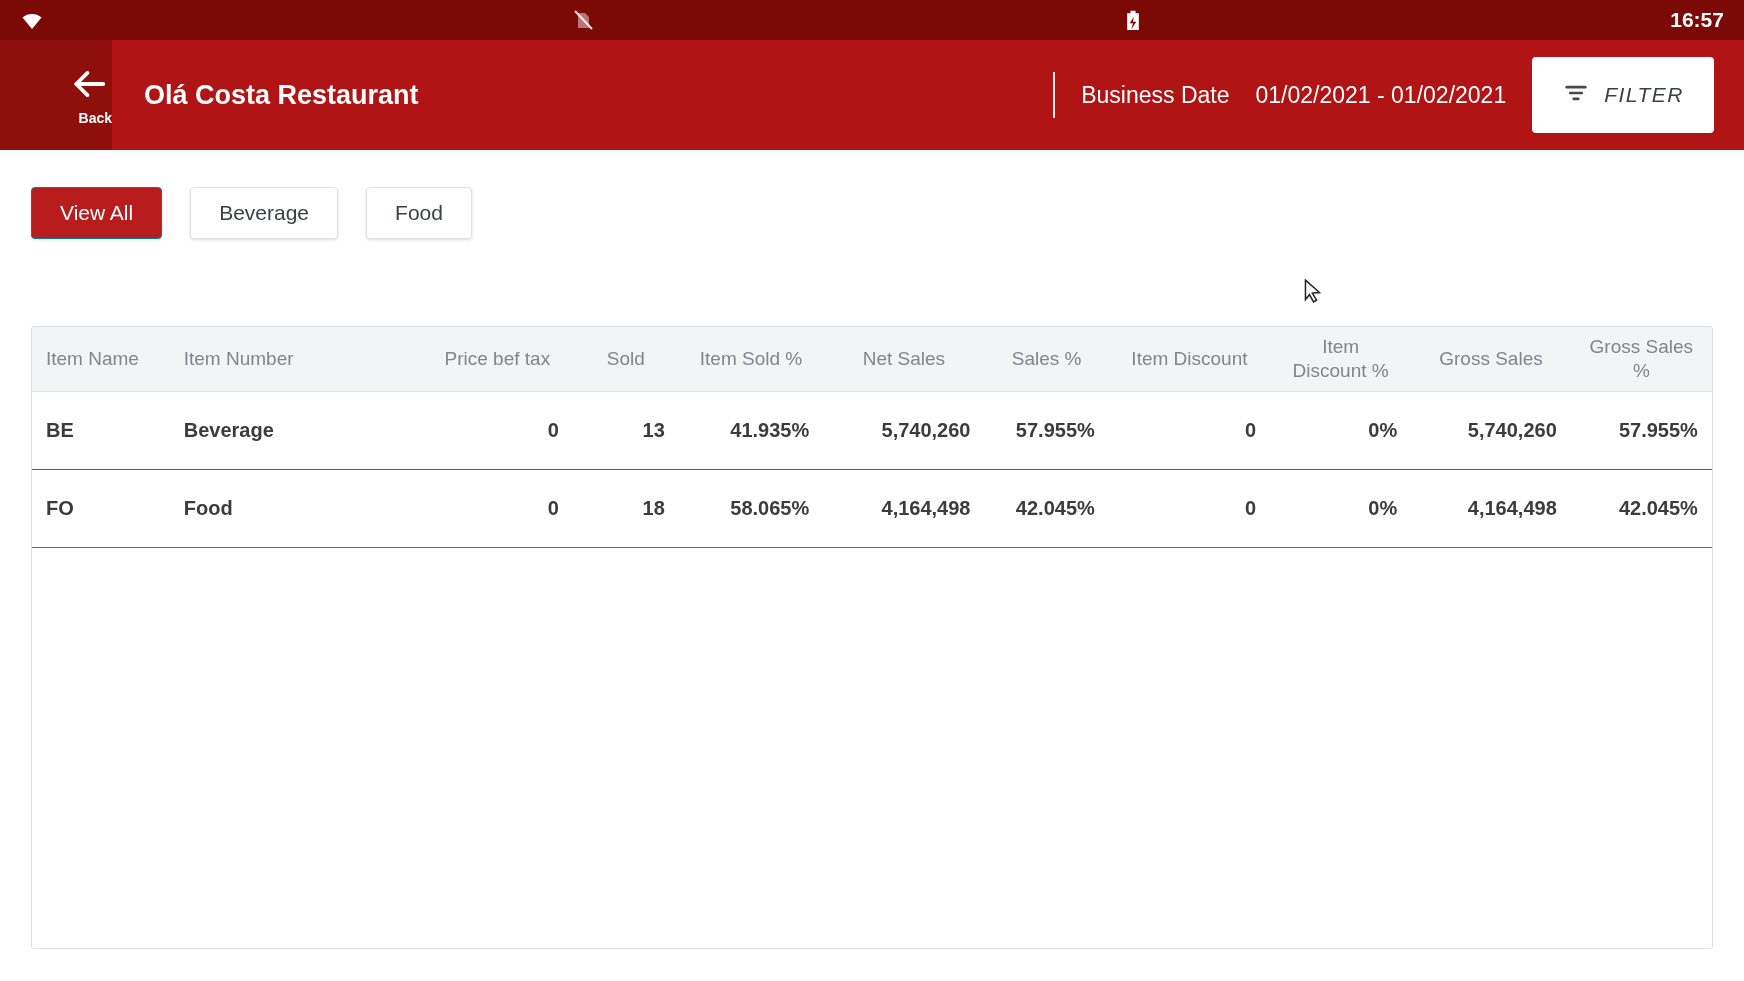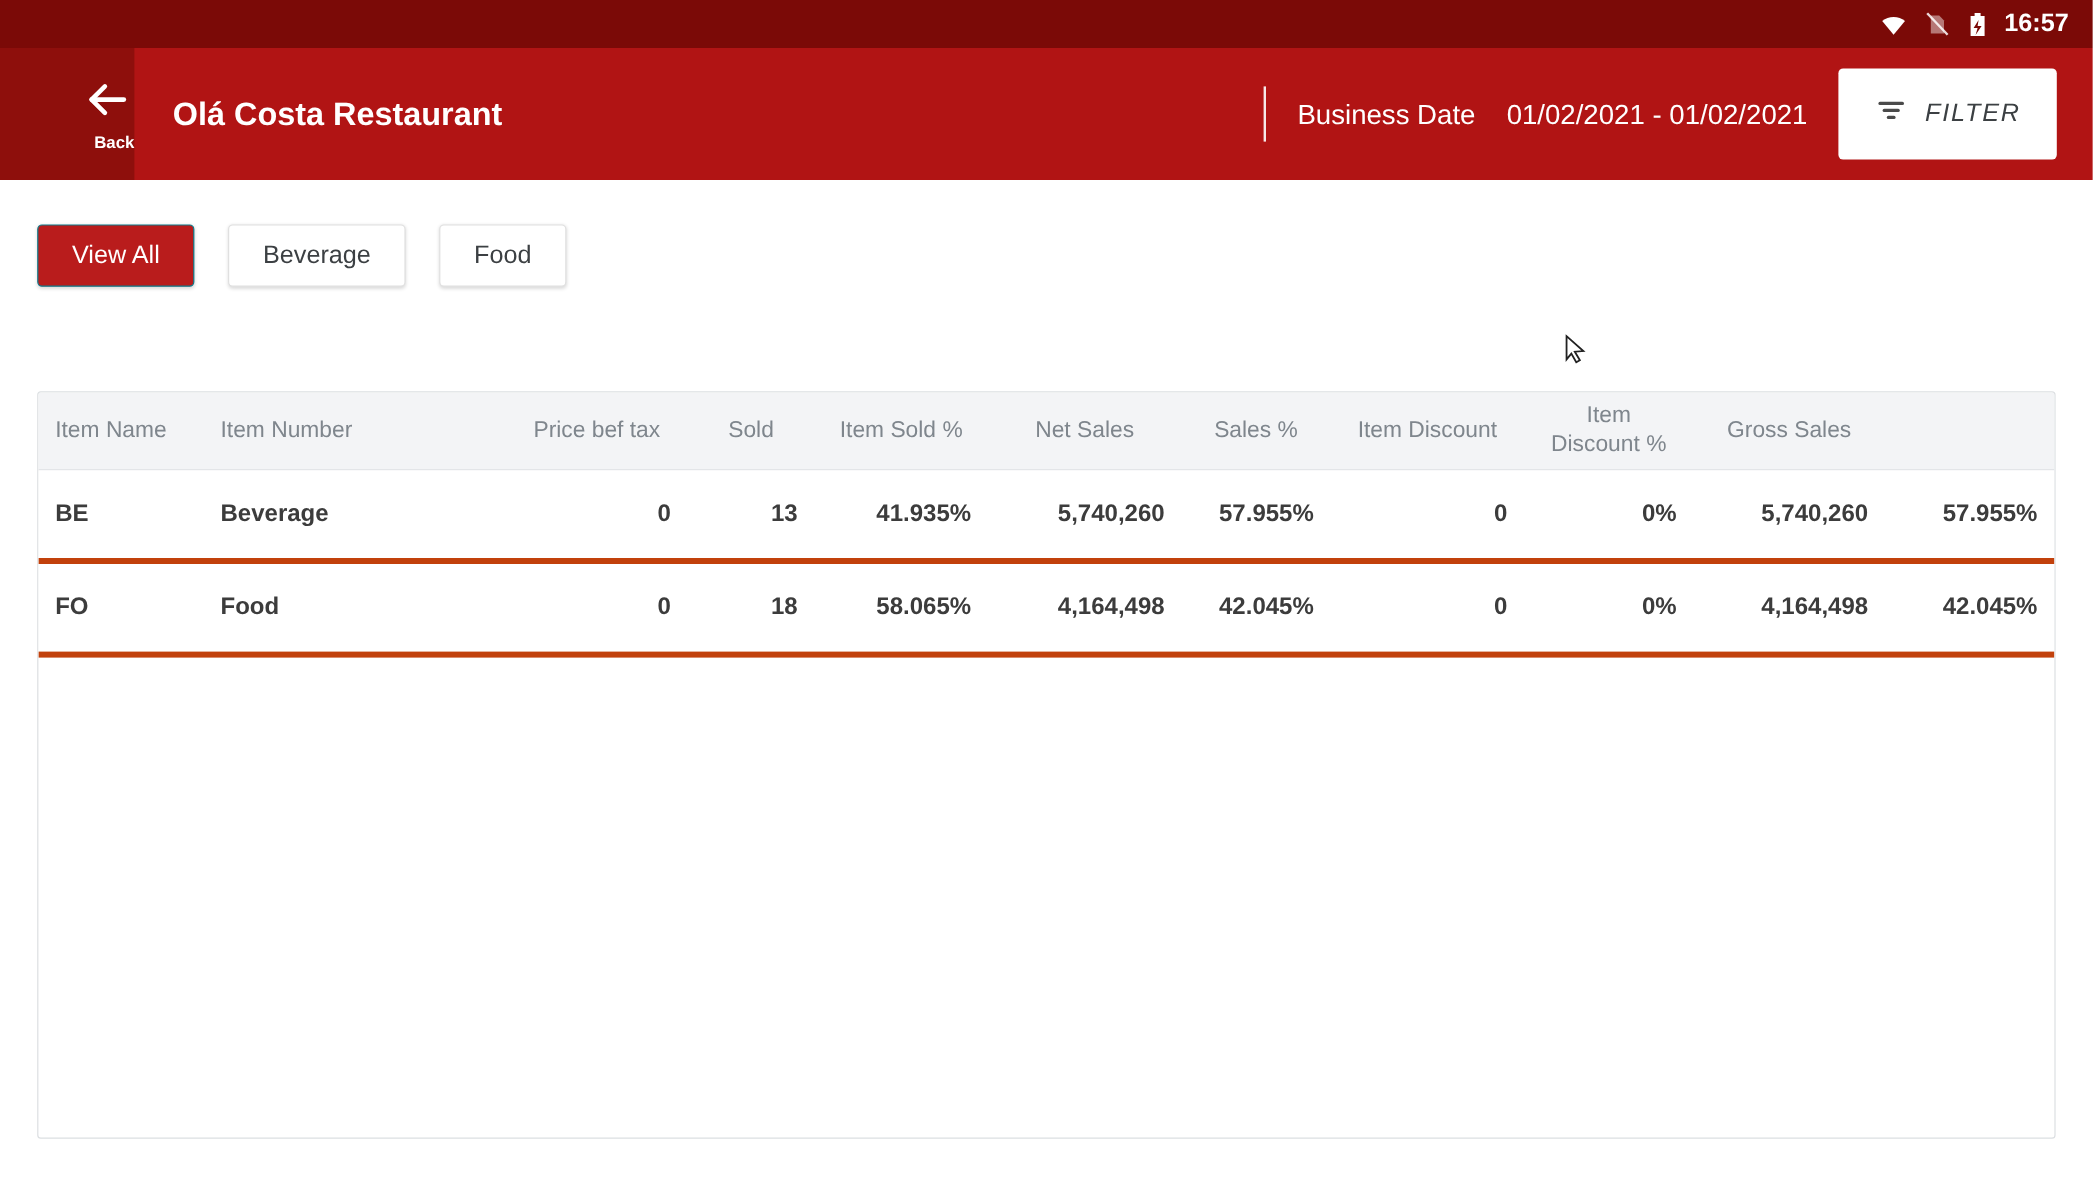--- a/index.html
+++ b/index.html
@@ -2,21 +2,21 @@
 <html><head>
 <meta charset="utf-8">
 <style>
   * { margin:0; padding:0; box-sizing:border-box; }
   html,body { width:1744px; height:981px; overflow:hidden; background:#ffffff;
               font-family:"Liberation Sans", sans-serif; }
   .screen { position:relative; width:1744px; height:981px; background:#fff; }
 
   
   .status-bar { height:40px; background:#7b0a07; display:flex; align-items:center;
-                justify-content:flex-end; gap:12px; padding:0 20px; }
+                justify-content:space-between; gap:12px; padding:0 20px; }
   .status-bar .icon { display:flex; align-items:center; }
   .status-time { color:#fff; font-size:21px; font-weight:700; }
 
   
   .app-bar { height:110px; background:#b11414; display:flex; align-items:center; }
   .back { width:112px; height:110px; background:#8e0f0c; display:flex; flex-direction:column;
           align-items:flex-end; justify-content:center; gap:3px; cursor:pointer; flex:0 0 auto; }
   .back-label { color:#fff; font-size:14px; font-weight:700; }
   .page-title { margin-left:32px; color:#fff; font-size:27px; font-weight:700; }
   .header-right { margin-left:auto; display:flex; align-items:center; gap:26px; margin-right:30px; }
@@ -35,21 +35,21 @@
 
   
   .table { margin:87px 31px 0 31px; height:623px; border:1px solid #dcdfe2; border-radius:3px;
            background:#fff; overflow:hidden; }
   .table-grid { display:grid;
     grid-template-columns: 8.2% 15% 9% 6.3% 8.6% 9.6% 7.4% 9.6% 8.4% 9.5% 8.4%;
     align-items:center; }
   .thead { background:#f3f4f6; border-bottom:1px solid #dfe1e4; min-height:64px; }
   .th { padding:8px 14px; text-align:center; color:#7f868d; font-size:19px; line-height:1.25; }
   .th.col0, .th.col1 { text-align:left; }
-  .tr { min-height:78px; border-bottom:5px solid #c2410c; background:#fff; cursor:pointer; }
+  .tr { min-height:78px; border-bottom:1px solid #c2410c; background:#fff; cursor:pointer; }
   .td { padding:8px 14px; text-align:right; color:#3c3c3c; font-size:20px; font-weight:700; }
   .td.col0, .td.col1 { text-align:left; }
 
   
   .cursor { position:absolute; left:1300px; top:278px; pointer-events:none; }
 </style>
 </head>
 <body>
 
 <div class="screen">
@@ -114,20 +114,21 @@
         <div class="th col1">Item Name</div>
         <div class="th col0">Item Number</div>
         <div class="th col2">Price bef tax</div>
         <div class="th col3">Sold</div>
         <div class="th col4">Item Sold %</div>
         <div class="th col5">Net Sales</div>
         <div class="th col6">Sales %</div>
         <div class="th col7">Item Discount</div>
         <div class="th col8">Item Discount %</div>
         <div class="th col9">Gross Sales</div>
+        <div class="th col10">Gross Sales %</div>
       </div>
     <div>
         <div class="tr table-grid">
           <div class="td col0">BE</div>
           <div class="td col1">Beverage</div>
           <div class="td col2">0</div>
           <div class="td col3">13</div>
           <div class="td col4">41.935%</div>
           <div class="td col5">5,740,260</div>
           <div class="td col6">57.955%</div>

